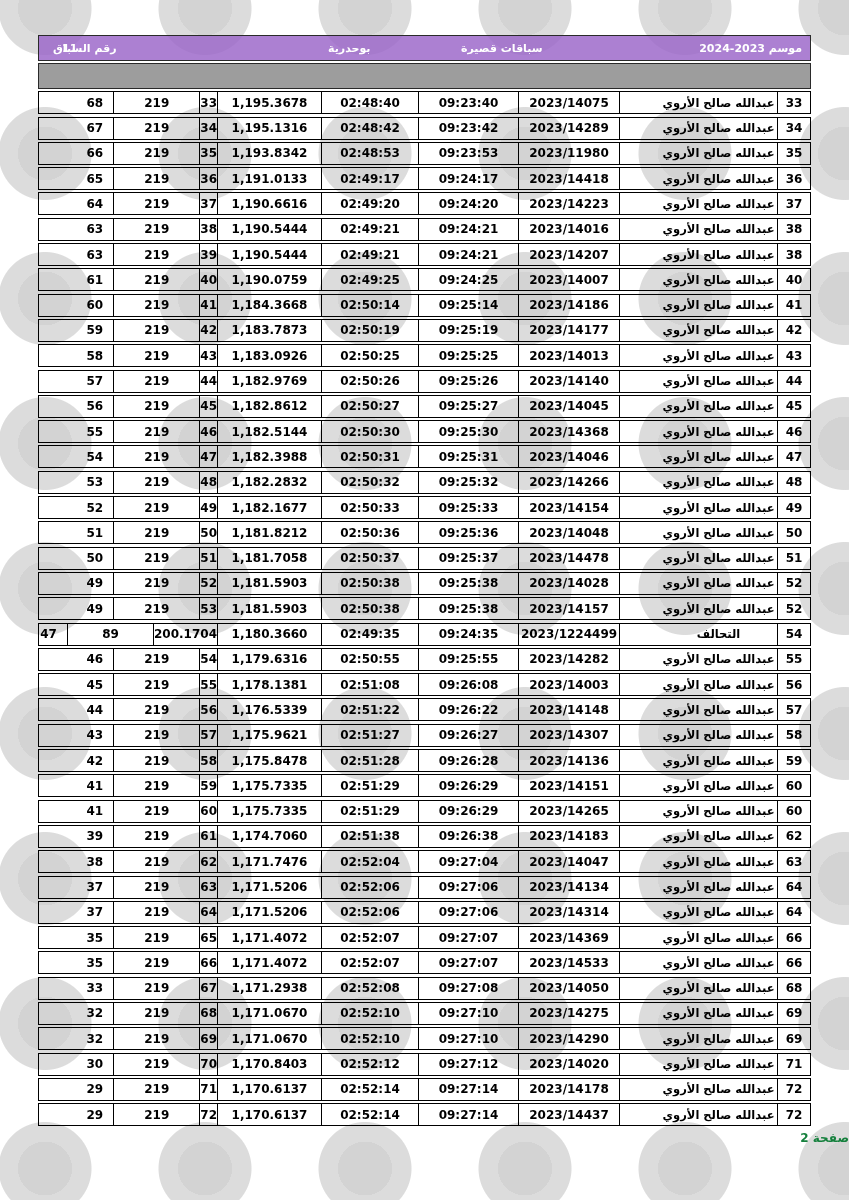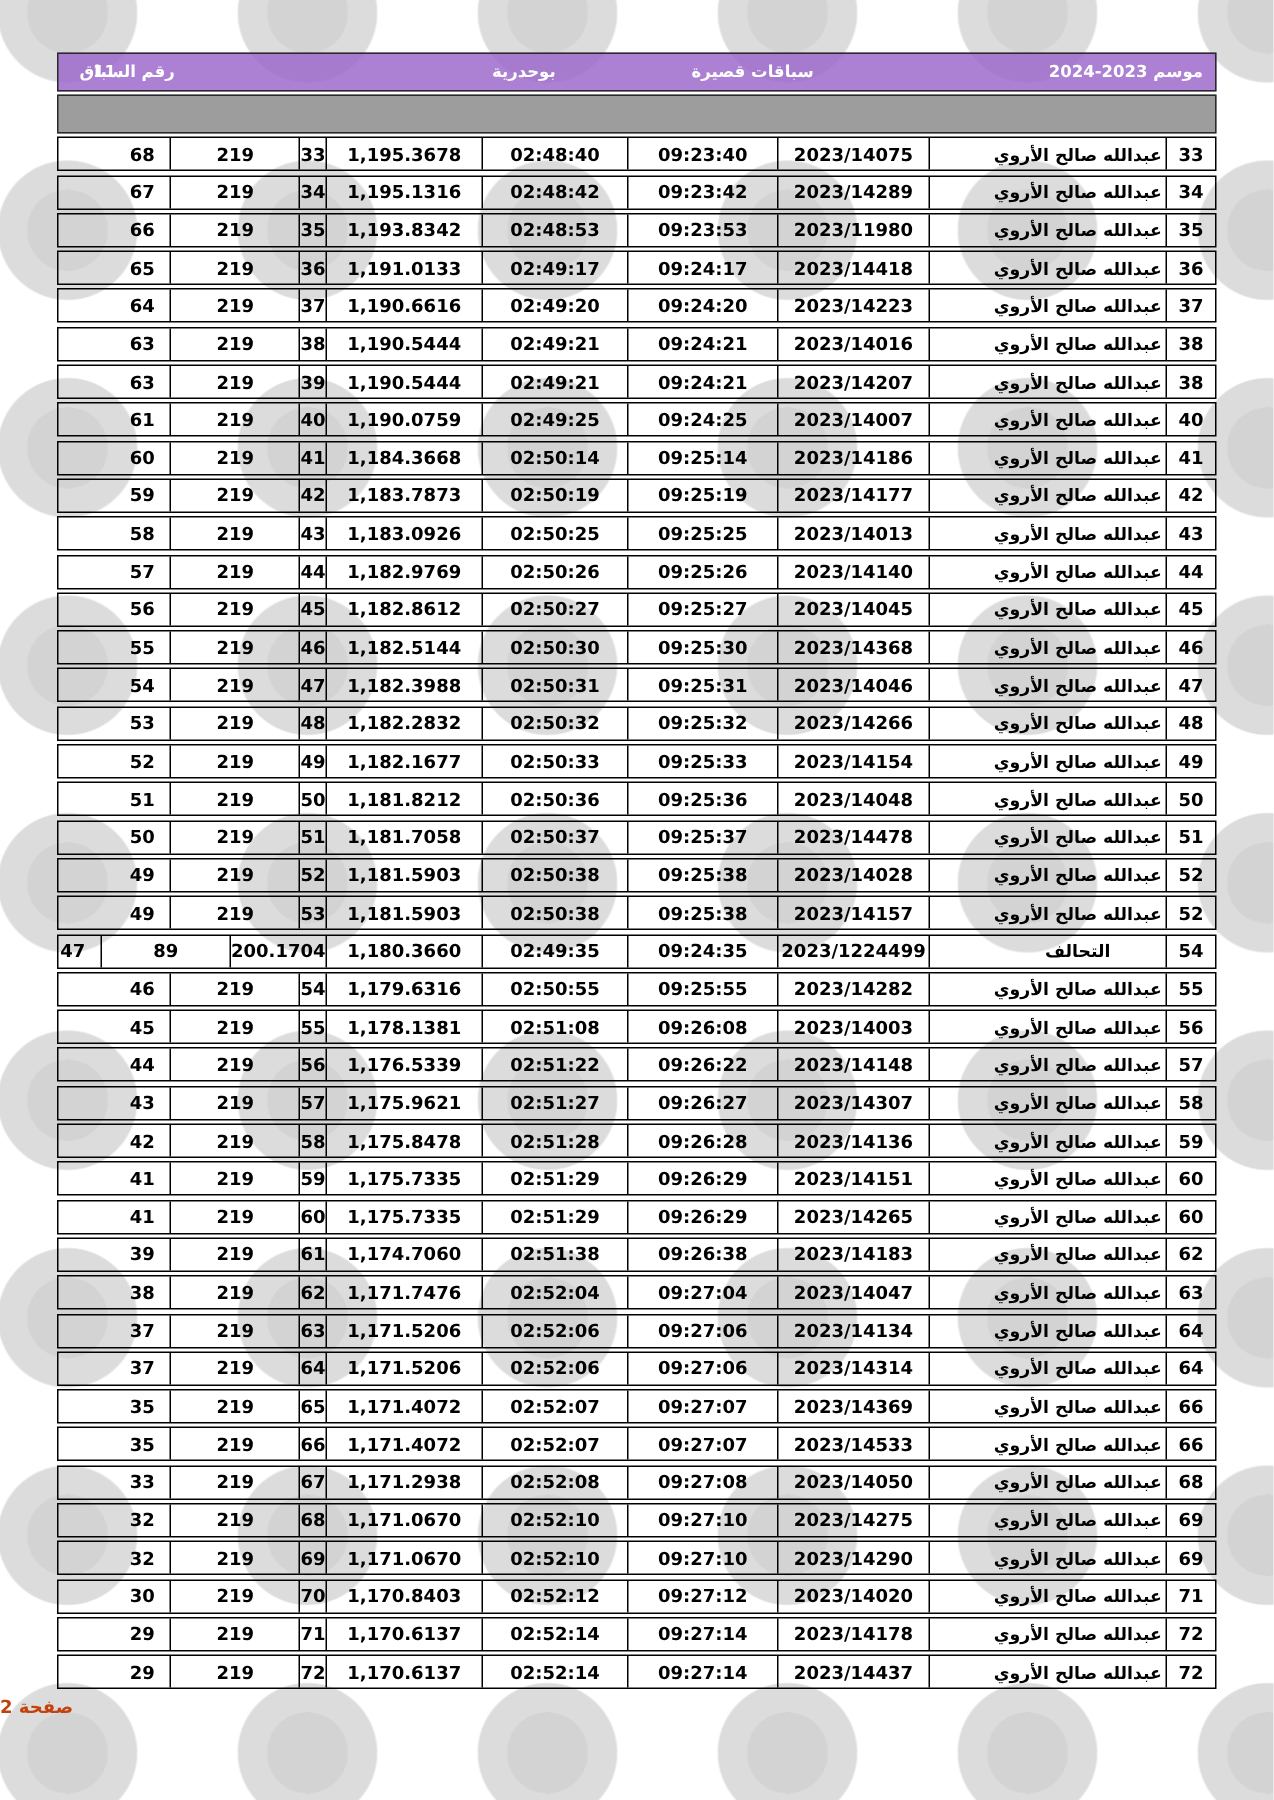--- a/index.html
+++ b/index.html
@@ -54,22 +54,22 @@
   .c-name{width:158px;font-size:11.5px;padding-left:40px;}
   .c-bird{width:101px}
   .c-arrival{width:100px}
   .c-flight{width:97px}
   .c-speed{width:104px}
   .c-birds{width:86px}
   .c-points{width:37px}
 
   .footer{
     position:absolute;left:0;right:0;top:1131px;z-index:1;
-    text-align:left;direction:ltr;
-    color:#c2410c;font-weight:bold;font-size:12px;
+    text-align:right;direction:ltr;
+    color:#15803d;font-weight:bold;font-size:12px;
   }
 </style>
 </head>
 <body>
 
 <div class="watermark"></div>
 
 <div class="sheet">
 
   <div class="title-bar">

